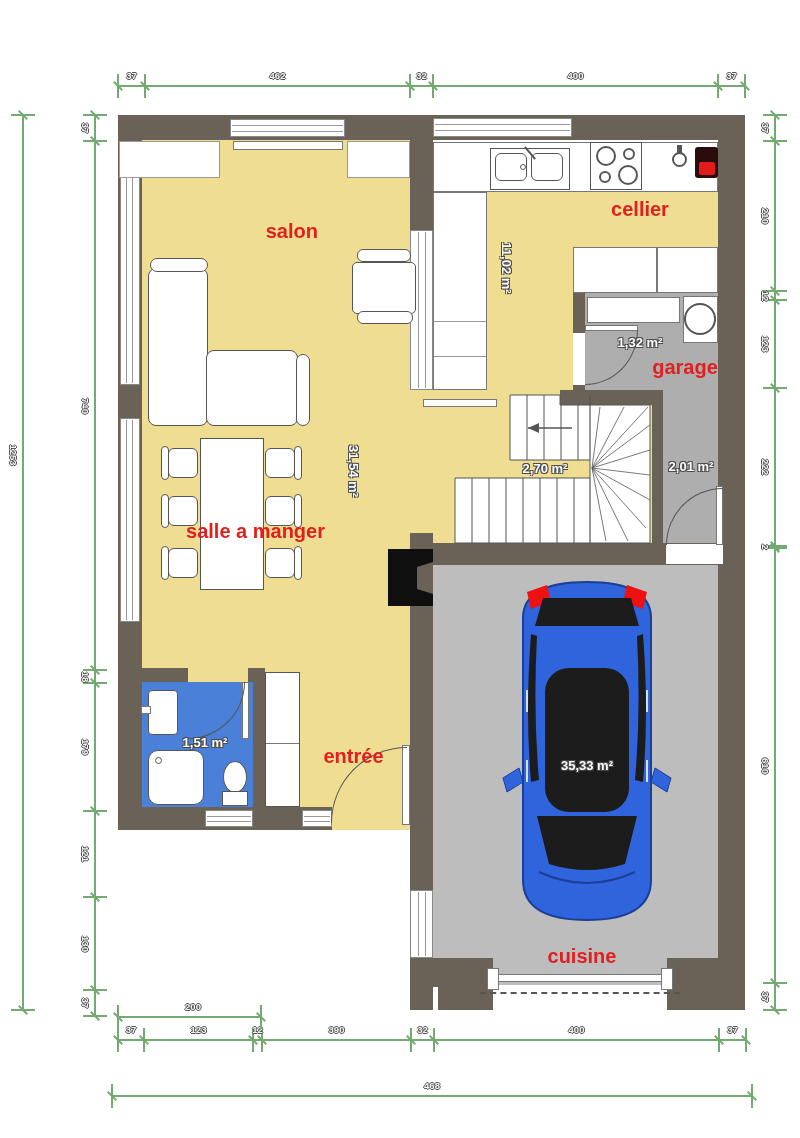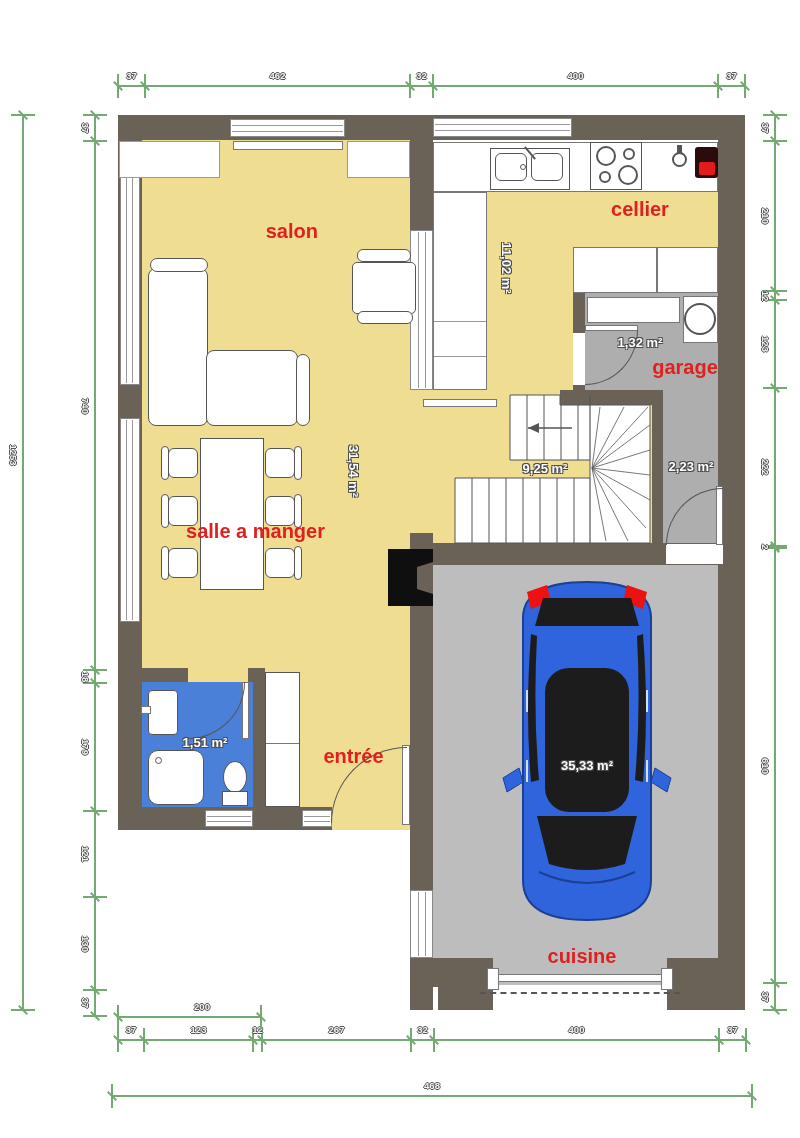--- a/index.html
+++ b/index.html
@@ -209,22 +209,22 @@
 
   <div class="abs room-name" style="left:228px;top:220px;width:90px;text-align:right;">salon</div>
   <div class="abs room-name" style="left:595px;top:198px;width:90px;">cellier</div>
   <div class="abs room-name" style="left:640px;top:356px;width:90px;">garage</div>
   <div class="abs room-name" style="left:178px;top:520px;width:155px;">salle a manger</div>
   <div class="abs room-name" style="left:306px;top:745px;width:95px;">entrée</div>
   <div class="abs room-name" style="left:537px;top:945px;width:90px;">cuisine</div>
 
   <div class="abs area-label vrot" style="left:476px;top:261px;width:60px;height:14px;">11,02 m²</div>
   <div class="abs area-label" style="left:608px;top:336px;width:64px;height:14px;">1,32 m²</div>
-  <div class="abs area-label" style="left:513px;top:462px;width:64px;height:14px;">9,25 m²</div>
-  <div class="abs area-label" style="left:659px;top:460px;width:64px;height:14px;">2,23 m²</div>
+  <div class="abs area-label" style="left:513px;top:462px;width:64px;height:14px;">2,70 m²</div>
+  <div class="abs area-label" style="left:659px;top:460px;width:64px;height:14px;">2,01 m²</div>
   <div class="abs area-label vrot" style="left:323px;top:464px;width:60px;height:14px;">31,54 m²</div>
   <div class="abs area-label" style="left:173px;top:736px;width:64px;height:14px;">1,51 m²</div>
   <div class="abs area-label" style="left:545px;top:759px;width:84px;height:16px;">35,33 m²</div>
 
   <div id="dims">
       <div class="dim-line" style="left: 118px; top: 85px; width: 627px; height: 2px;"></div>
       <div class="dim-tick" style="left: 117px; top: 74px; width: 2px; height: 24px;"></div>
       <div class="dim-diag" style="left: 112px; top: 85px; width: 12px; height: 2px;"></div>
       <div class="dim-tick" style="left: 144px; top: 74px; width: 2px; height: 24px;"></div>
       <div class="dim-diag" style="left: 139px; top: 85px; width: 12px; height: 2px;"></div>
@@ -254,30 +254,30 @@
       <div class="dim-diag" style="left: 405px; top: 1039px; width: 12px; height: 2px;"></div>
       <div class="dim-tick" style="left: 433px; top: 1028px; width: 2px; height: 24px;"></div>
       <div class="dim-diag" style="left: 428px; top: 1039px; width: 12px; height: 2px;"></div>
       <div class="dim-tick" style="left: 718px; top: 1028px; width: 2px; height: 24px;"></div>
       <div class="dim-diag" style="left: 713px; top: 1039px; width: 12px; height: 2px;"></div>
       <div class="dim-tick" style="left: 745px; top: 1028px; width: 2px; height: 24px;"></div>
       <div class="dim-diag" style="left: 740px; top: 1039px; width: 12px; height: 2px;"></div>
       <div class="dim-label" style="left: 111px; top: 1024px; width: 40px; height: 12px;">37</div>
       <div class="dim-label" style="left: 178.5px; top: 1024px; width: 40px; height: 12px;">123</div>
       <div class="dim-label" style="left: 237.5px; top: 1024px; width: 40px; height: 12px;">12</div>
-      <div class="dim-label" style="left: 316.5px; top: 1024px; width: 40px; height: 12px;">267</div>
+      <div class="dim-label" style="left: 316.5px; top: 1024px; width: 40px; height: 12px;">390</div>
       <div class="dim-label" style="left: 402.5px; top: 1024px; width: 40px; height: 12px;">32</div>
       <div class="dim-label" style="left: 556.5px; top: 1024px; width: 40px; height: 12px;">400</div>
       <div class="dim-label" style="left: 712.5px; top: 1024px; width: 40px; height: 12px;">37</div>
       <div class="dim-line" style="left: 118px; top: 1016px; width: 143px; height: 2px;"></div>
       <div class="dim-tick" style="left: 117px; top: 1005px; width: 2px; height: 24px;"></div>
       <div class="dim-diag" style="left: 112px; top: 1016px; width: 12px; height: 2px;"></div>
       <div class="dim-tick" style="left: 260px; top: 1005px; width: 2px; height: 24px;"></div>
       <div class="dim-diag" style="left: 255px; top: 1016px; width: 12px; height: 2px;"></div>
-      <div class="dim-label" style="left: 182px; top: 1001px; width: 40px; height: 12px;">200</div>
+      <div class="dim-label" style="left: 173px; top: 1001px; width: 40px; height: 12px;">200</div>
       <div class="dim-line" style="left: 112px; top: 1095px; width: 640px; height: 2px;"></div>
       <div class="dim-tick" style="left: 111px; top: 1084px; width: 2px; height: 24px;"></div>
       <div class="dim-diag" style="left: 106px; top: 1095px; width: 12px; height: 2px;"></div>
       <div class="dim-tick" style="left: 751px; top: 1084px; width: 2px; height: 24px;"></div>
       <div class="dim-diag" style="left: 746px; top: 1095px; width: 12px; height: 2px;"></div>
       <div class="dim-label" style="left: 412px; top: 1080px; width: 40px; height: 12px;">468</div>
       <div class="dim-line" style="left: 22px; top: 115px; width: 2px; height: 895px;"></div>
       <div class="dim-tick" style="left: 11px; top: 114px; width: 24px; height: 2px;"></div>
       <div class="dim-diag" style="left: 17px; top: 114px; width: 12px; height: 2px;"></div>
       <div class="dim-tick" style="left: 11px; top: 1009px; width: 24px; height: 2px;"></div>

